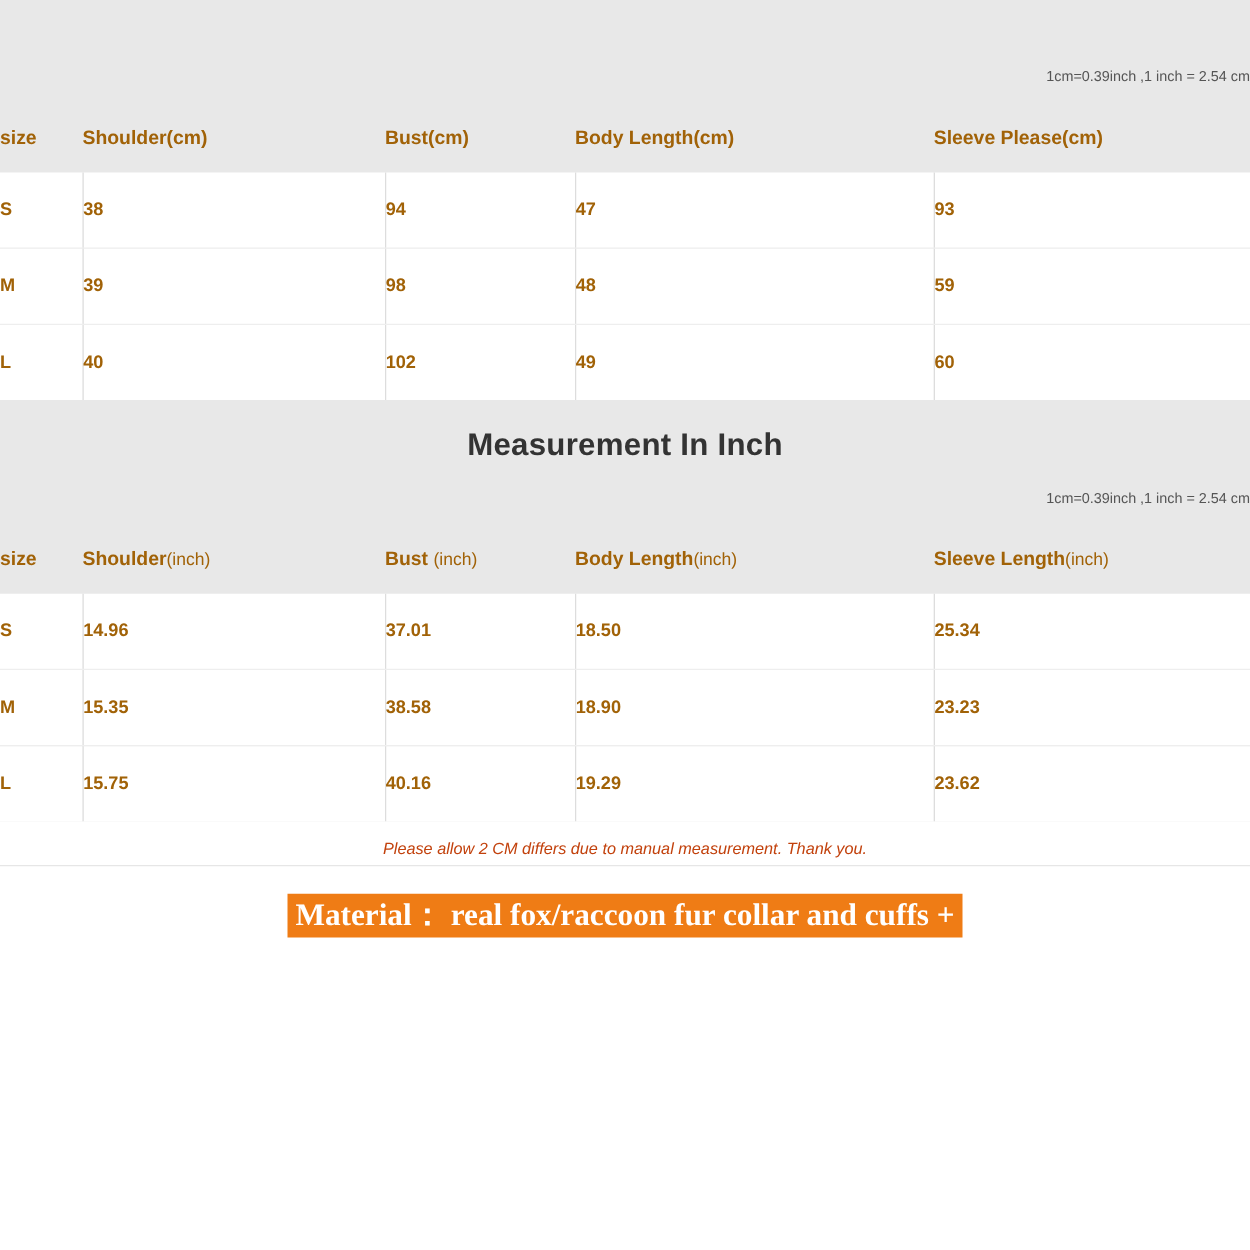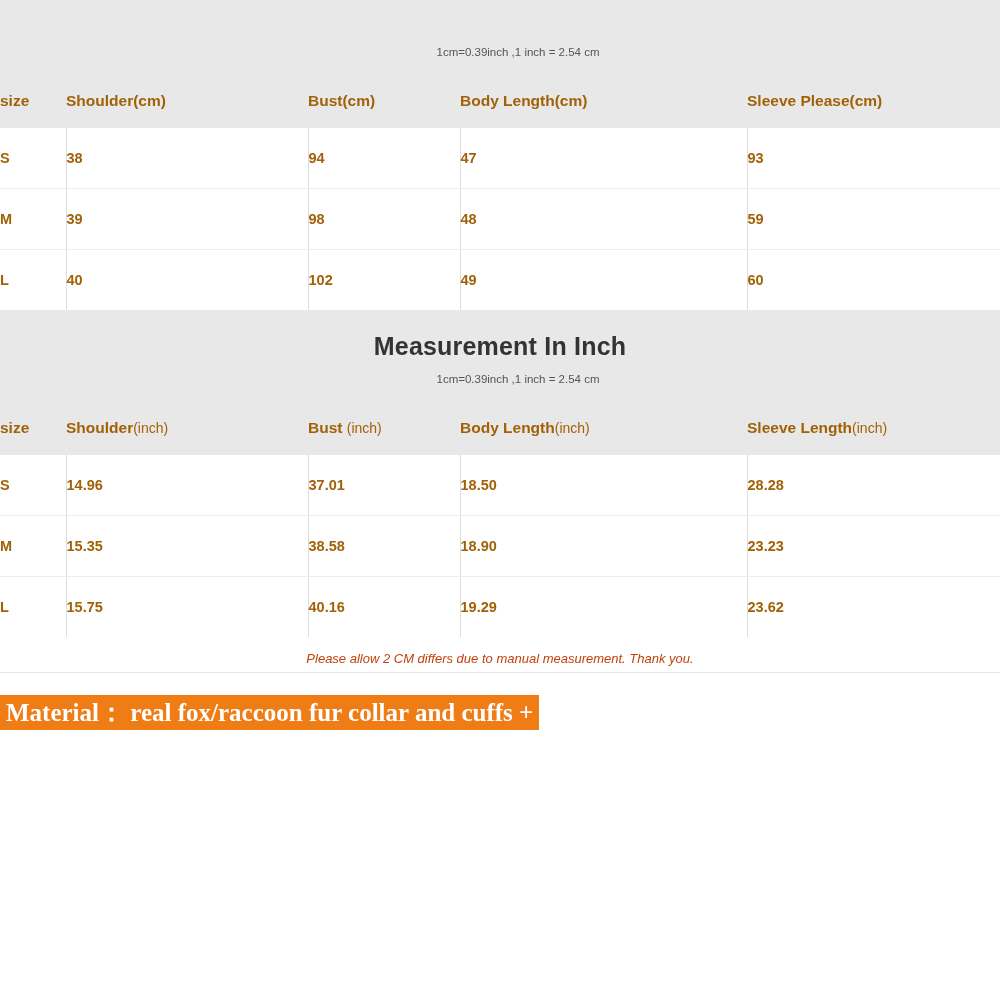--- a/index.html
+++ b/index.html
@@ -26,24 +26,24 @@
     position: relative;
   }
   .block-title {
     text-align: center;
     font-weight: bold;
     font-size: 25px;
     color: #333;
     letter-spacing: 0.2px;
   }
   .block-sub {
-    text-align: center;
+    text-align: right;
     font-size: 11.5px;
     color: #555;
-    margin-top: 12px;
+    margin-top: 22px;
     padding-left: 36px;
   }
 
   table.sizes {
     width: 100%;
     border-collapse: collapse;
     table-layout: fixed;
   }
   table.sizes th, table.sizes td {
     text-align: left;
@@ -86,21 +86,21 @@
     font-style: italic;
   }
 
   .divider {
     height: 1px;
     background: #e6e6e6;
     margin: 0;
   }
 
   .material {
-    text-align: left;
+    text-align: center;
     padding-top: 22px;
   }
   .material-line {
     display: inline-block;
     background: #ef7c15;
     color: #ffffff;
     font-family: "Liberation Serif", serif;
     font-weight: bold;
     font-size: 25px;
     line-height: 1.32;
@@ -180,21 +180,21 @@
           <th><span>Body Length</span><span class="unit-small">(inch)</span></th>
           <th><span>Sleeve Length</span><span class="unit-small">(inch)</span></th>
         </tr>
       </thead>
       <tbody>
         <tr>
           <td>S</td>
           <td>14.96</td>
           <td>37.01</td>
           <td>18.50</td>
-          <td>28.28</td>
+          <td>25.34</td>
         </tr>
         <tr>
           <td>M</td>
           <td>15.35</td>
           <td>38.58</td>
           <td>18.90</td>
           <td>23.23</td>
         </tr>
         <tr>
           <td>L</td>

